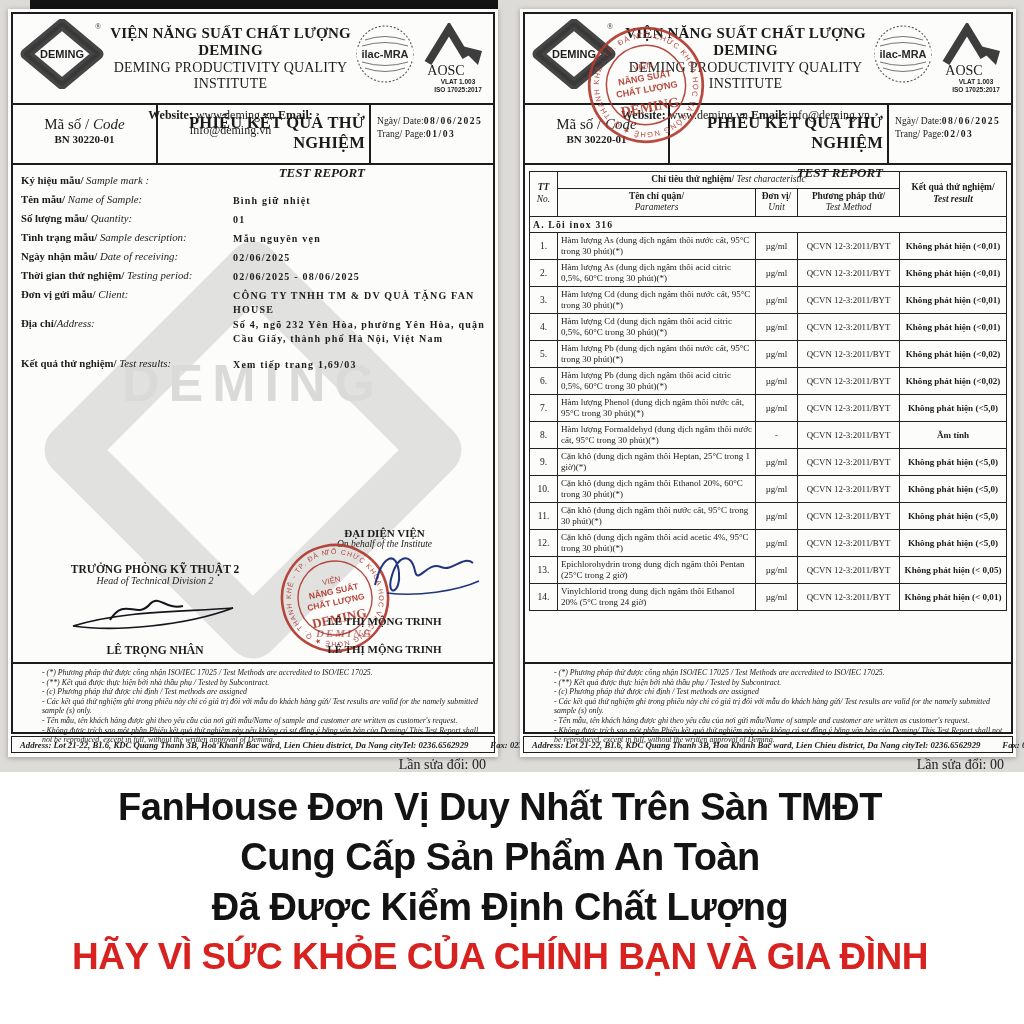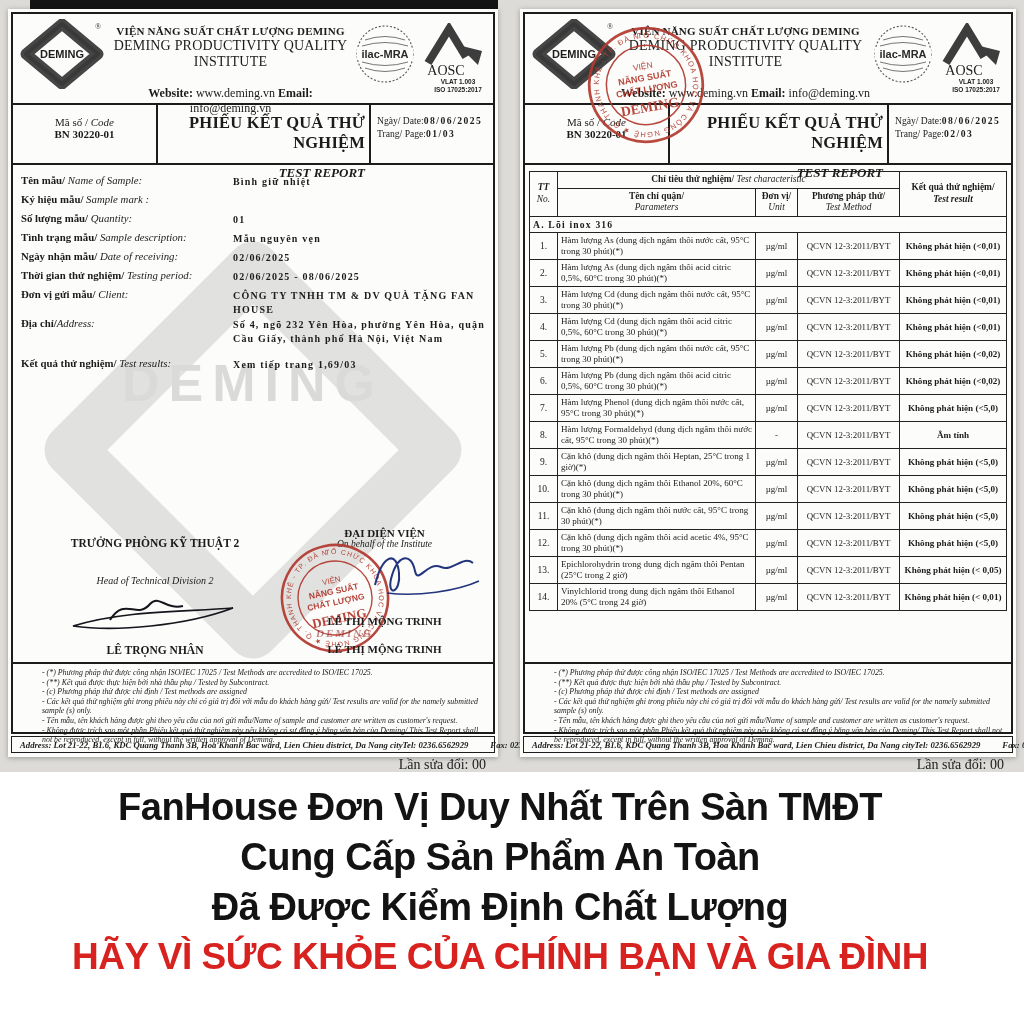--- a/index.html
+++ b/index.html
@@ -14,33 +14,33 @@
   .p1{left:8px;width:490px;height:748px;}
   .p2{left:520px;width:496px;height:748px;}
 
   .frame{margin:3px 3px 0 3px;border:2px solid #1c1c1c;}
 
   
   .hd{display:flex;align-items:flex-start;height:84px;padding:5px 5px 0 6px;
       border-bottom:2px solid #1c1c1c;position:relative;}
   .hd-logo{flex:0 0 88px;}
   .hd-center{flex:1;text-align:center;padding-top:6px;}
-  .inst-vi{font-weight:bold;font-size:11px;letter-spacing:.2px;}
+  .inst-vi{font-weight:bold;font-size:15px;letter-spacing:.2px;}
   .inst-en{font-size:14px;letter-spacing:.2px;margin-top:1px;}
   .contact{font-size:12px;margin-top:16px;}
   .contact .b{font-weight:bold;}
   .hd-seals{flex:0 0 134px;display:flex;align-items:flex-start;padding-top:4px;}
 
   
   .trow{display:flex;height:58px;border-bottom:2px solid #1c1c1c;}
   .tc{box-sizing:border-box;padding:6px 4px;}
   .tc1{width:145px;border-right:2px solid #1c1c1c;text-align:center;padding-top:11px;}
   .tc2{flex:1;border-right:2px solid #1c1c1c;text-align:right;padding-top:8px;}
   .tc3{width:122px;padding:9px 2px 0 6px;}
-  .code-label{font-size:11px;}
+  .code-label{font-size:15px;}
   .code-label i{font-style:italic;}
   .code-value{font-weight:bold;font-size:11px;margin-top:0;}
   .title-vi{font-weight:bold;font-size:16.5px;letter-spacing:.2px;}
   .title-en{font-weight:bold;font-style:italic;font-size:13px;margin-top:12px;}
   .dp-line{font-size:9.6px;line-height:13px;white-space:nowrap;}
   .dp-line .num{font-weight:bold;letter-spacing:1.5px;}
 
   
   .pbody{position:relative;height:497px;border-bottom:2px solid #1c1c1c;overflow:hidden;}
   .fields{position:relative;z-index:2;padding:9px 4px 0 8px;}
@@ -52,21 +52,21 @@
 
   .wm{position:absolute;left:50%;top:285px;width:206px;height:206px;z-index:1;
       transform:translate(-50%,-50%) rotate(45deg);
       border:52px solid #e1e1df;border-radius:26px;}
   .wmtext{position:absolute;left:50%;top:188px;transform:translateX(-50%);z-index:1;
       font-family:"Liberation Sans",sans-serif;font-weight:bold;font-size:52px;
       color:#dadad8;letter-spacing:9px;}
 
   .sigL{position:absolute;left:26px;bottom:6px;width:232px;text-align:center;z-index:3;}
   .sigL-vi{font-weight:bold;font-size:11.5px;}
-  .sigL-en{font-style:italic;font-size:10px;margin-top:26px;}
+  .sigL-en{font-style:italic;font-size:10px;}
   .sigL-name{font-weight:bold;font-size:11.5px;margin-top:2px;}
 
   .sigR{position:absolute;top:362px;right:6px;width:205px;text-align:center;z-index:3;}
   .sigR-vi{font-weight:bold;font-size:11px;}
   .sigR-en{font-style:italic;font-size:9.5px;}
   .sigR-name{font-weight:bold;font-size:11px;position:relative;z-index:4;}
   .sigR .stampwrap{position:absolute;left:-4px;top:14px;z-index:2;opacity:.93;}
   .sigR .handwrap{position:absolute;right:2px;top:14px;z-index:3;}
   .n1{margin-top:66px;}
   .ghost{position:absolute;left:34px;top:100px;color:rgba(140,35,35,.55);
@@ -168,26 +168,26 @@
           <div class="dp-line"><span>Trang/ Page:</span><span class="num">01/03</span></div>
         </div>
       </div>
 
       <div class="pbody">
         <div class="wm"></div>
         <div class="wmtext">DEMING</div>
 
         <div class="fields">
           <div class="frow">
+              <div class="flabel"><b>Ký hiệu mẫu/</b><i> Sample mark :</i></div>
+              <div class="fval"></div>
+            </div>
+          <div class="frow">
               <div class="flabel"><b>Tên mẫu/</b><i> Name of Sample:</i></div>
               <div class="fval">Bình giữ nhiệt</div>
-            </div>
-          <div class="frow">
-              <div class="flabel"><b>Ký hiệu mẫu/</b><i> Sample mark :</i></div>
-              <div class="fval"></div>
             </div>
           <div class="frow">
               <div class="flabel"><b>Số lượng mẫu/</b><i> Quantity:</i></div>
               <div class="fval">01</div>
             </div>
           <div class="frow">
               <div class="flabel"><b>Tình trạng mẫu/</b><i> Sample description:</i></div>
               <div class="fval">Mẫu nguyên vẹn</div>
             </div>
           <div class="frow">

